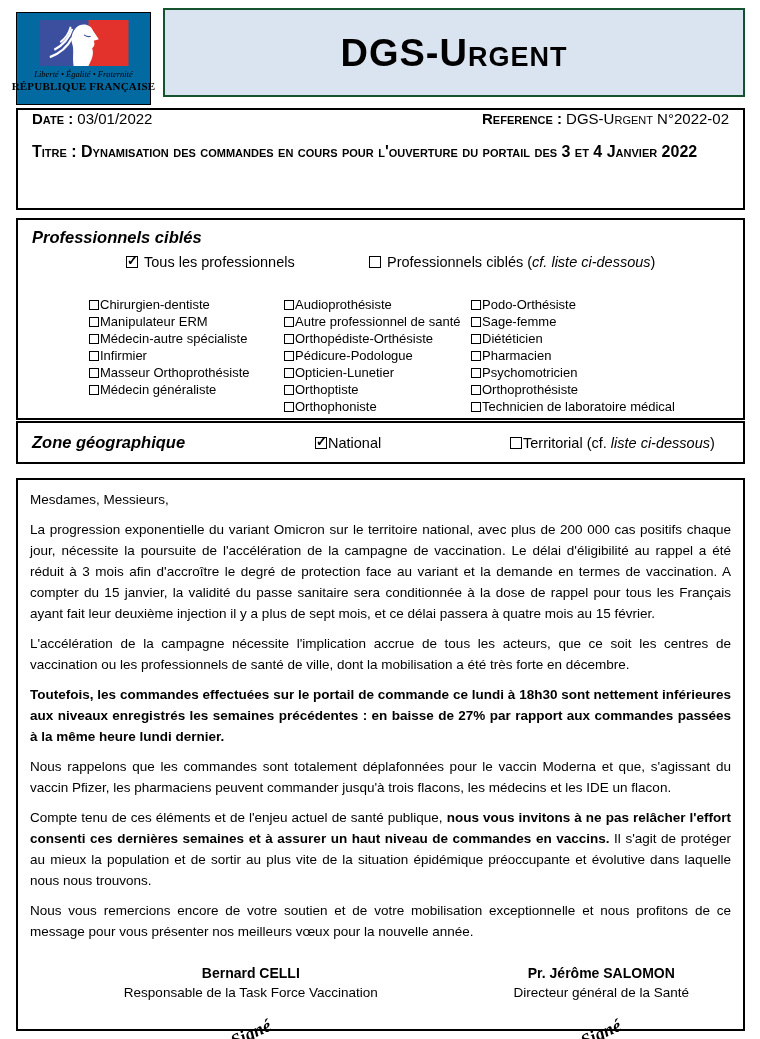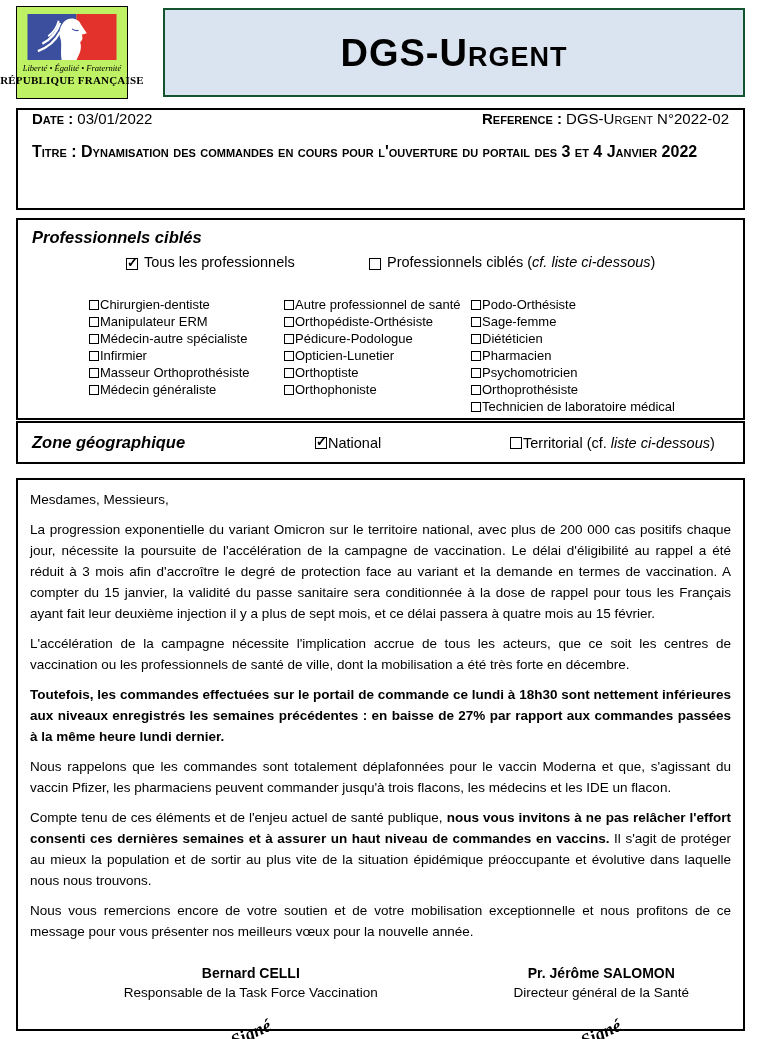--- a/index.html
+++ b/index.html
@@ -3,22 +3,22 @@
 <meta charset="utf-8">
 <style>
   * { box-sizing: border-box; }
   html, body { margin: 0; padding: 0; background: #fff; }
   .page {
     position: relative; width: 760px; height: 1039px; background: #ffffff;
     font-family: "Liberation Sans", sans-serif; color: #000; overflow: hidden;
   }
   
   .logo-box {
-    position: absolute; left: 16px; top: 6px; width: 112px; height: 93px;
-    border: 1px solid #000; background: #bef264;
+    position: absolute; left: 16px; top: 12px; width: 135px; height: 93px;
+    border: 1px solid #000; background: #0369a1;
     display: flex; flex-direction: column; align-items: center; padding-top: 7px;
   }
   .logo-flag { width: 92px; height: 46px; display: block; }
   .motto {
     font-family: "Liberation Serif", serif; font-style: italic;
     font-size: 8.5px; margin-top: 3px; white-space: nowrap;
   }
   .republic {
     font-family: "Liberation Serif", serif; font-size: 11px; font-weight: bold;
     letter-spacing: 0.2px; white-space: nowrap; margin-top: 1px;
@@ -54,21 +54,21 @@
     content: "\2713"; position: absolute; left: 0px; top: -4px;
     font-size: 13px; font-weight: bold;
   }
   
   .pro-box {
     position: absolute; left: 16px; top: 218px; width: 729px; height: 202px;
     border: 2px solid #000; padding: 8px 14px;
   }
   .section-heading { font-size: 16.5px; font-weight: bold; font-style: italic; }
   .pro-options { display: flex; margin-top: 7px; padding-left: 94px; font-size: 14.5px; }
-  .opt { display: flex; align-items: flex-end; gap: 6px; }
+  .opt { display: flex; align-items: center; gap: 6px; }
   .opt.first { width: 243px; }
   .pro-grid { display: flex; margin-top: 26px; margin-left: 57px; font-size: 13px; }
   .pro-col { display: flex; flex-direction: column; }
   .pro-col.c1 { width: 195px; }
   .pro-col.c2 { width: 187px; }
   .pli { display: flex; align-items: center; height: 17px; white-space: nowrap; }
   
   .zone-box {
     position: absolute; left: 16px; top: 421px; width: 729px; height: 43px;
     border: 2px solid #000; display: flex; align-items: center;
@@ -167,20 +167,24 @@
           <div class="pli">
             <span class="cb small" data-checked="false"></span>
             <span>Masseur Orthoprothésiste</span>
           </div>
           <div class="pli">
             <span class="cb small" data-checked="false"></span>
             <span>Médecin généraliste</span>
           </div>
         </div>
       <div class="pro-col c2">
+          <div class="pli">
+            <span class="cb small" data-checked="false"></span>
+            <span>Audioprothésiste</span>
+          </div>
           <div class="pli">
             <span class="cb small" data-checked="false"></span>
             <span>Autre professionnel de santé</span>
           </div>
           <div class="pli">
             <span class="cb small" data-checked="false"></span>
             <span>Orthopédiste-Orthésiste</span>
           </div>
           <div class="pli">
             <span class="cb small" data-checked="false"></span>

